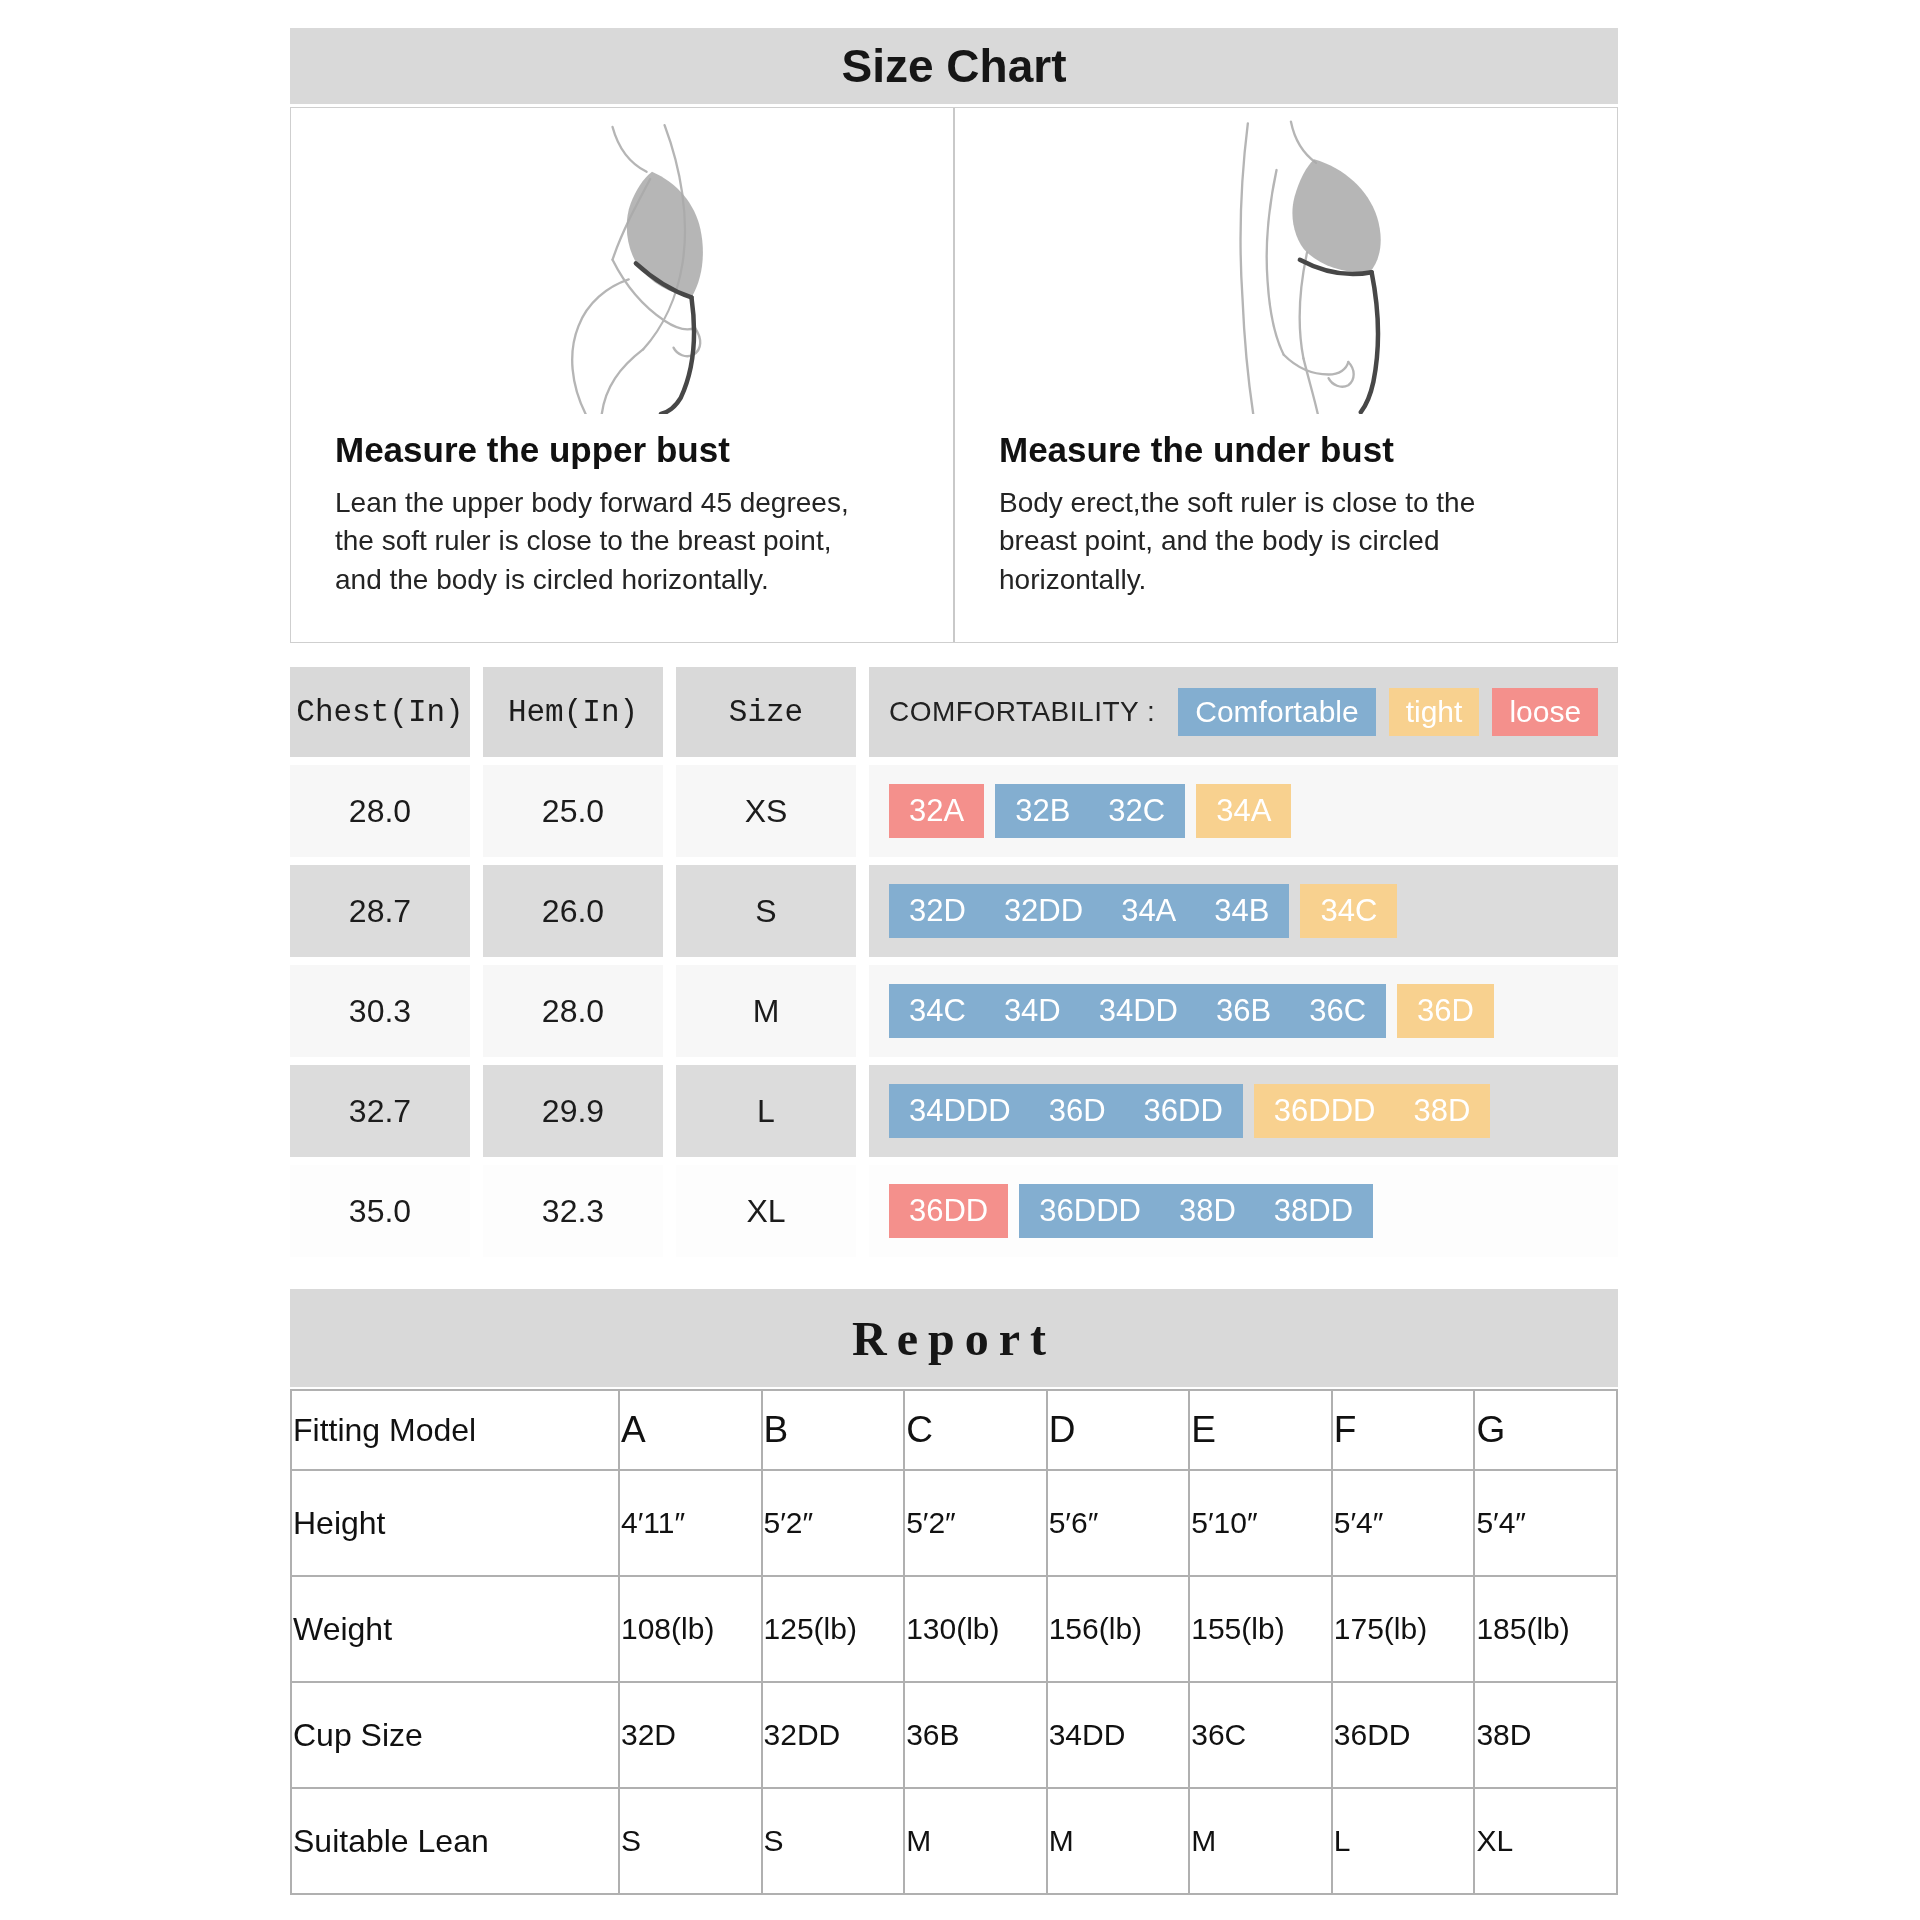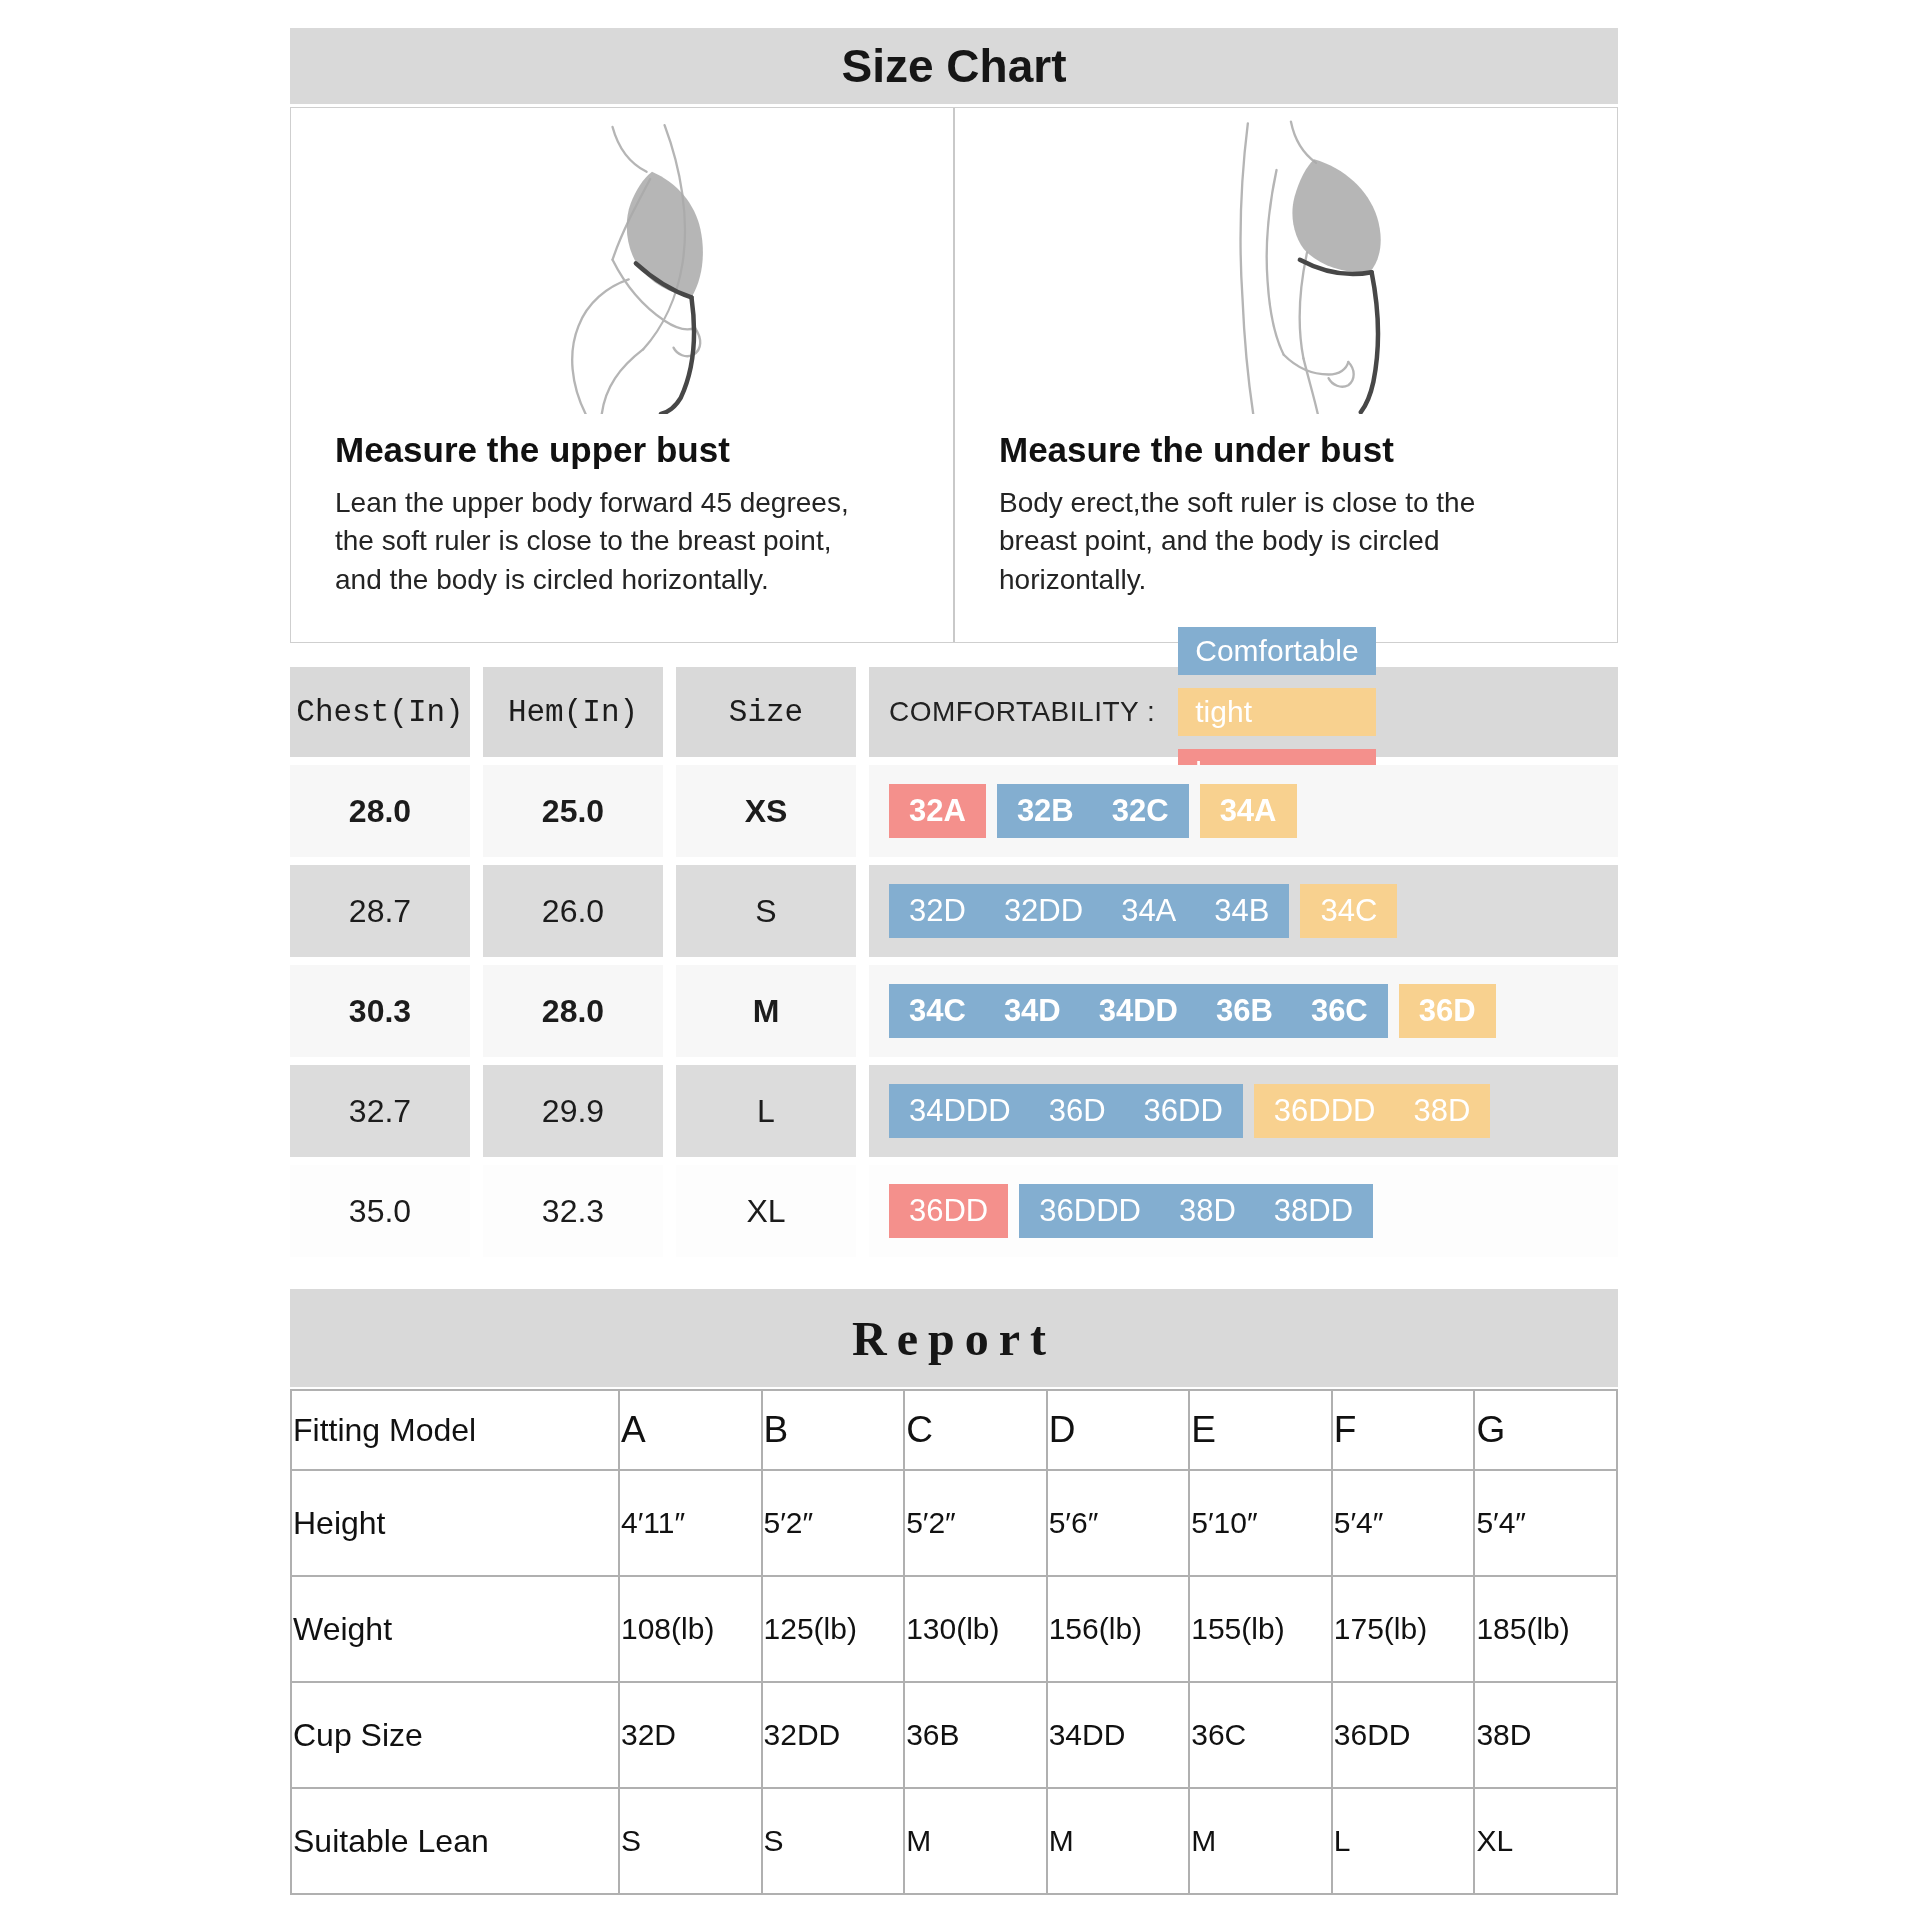--- a/index.html
+++ b/index.html
@@ -29,21 +29,21 @@
   .size-table { margin-top:24px; }
   .size-header, .size-row { display:flex; gap:13px; margin-bottom:8px; }
   .cell {
     width:180px; flex:0 0 180px; display:flex; align-items:center; justify-content:center;
     font-size:32px; color:#1c1c1c;
   }
   .size-header .cell { background:#d9d9d9; height:90px; font-size:31px;font-family:Liberation Mono, monospace; }
   .size-row .cell { height:92px; }
   .comfort-cell { flex:1 1 auto; display:flex; align-items:center; gap:11px; padding-left:20px; min-width:0; }
   .size-header .comfort-cell { background:#d9d9d9; height:90px; }
-  .row-light .cell, .row-light .comfort-cell { background:#f7f7f7;font-weight:bold; }
+  .row-light .cell, .row-light .comfort-cell { background:#f7f7f7; }
   .row-dark  .cell, .row-dark  .comfort-cell { background:#dcdcdc; }
   .row-white .cell, .row-white .comfort-cell { background:#fdfdfd; }
   .comfort-label { font-size:28px; color:#222; letter-spacing:0.5px; margin-right:12px; white-space:nowrap; }
   .legend-badge { color:#ffffff; font-size:30px; padding:7px 17px; white-space:nowrap; }
   .badge-group { display:flex; align-items:center; gap:38px; color:#ffffff; font-size:31px; padding:9px 20px; white-space:nowrap; }
 
   
   .report { margin-top:32px; }
   .report-title-bar {
     height:98px; background:#d9d9d9; display:flex; align-items:center; justify-content:center;
@@ -139,21 +139,21 @@
 
   </div>
 
   <div class="size-table">
     <div class="size-header">
       <div class="cell">Chest(In)</div>
       <div class="cell">Hem(In)</div>
       <div class="cell">Size</div>
       <div class="comfort-cell">
         <span class="comfort-label">COMFORTABILITY :</span>
-        <span style="display:flex;gap:13px;flex-direction:column;">
+        <span style="display:flex;gap:13px;">
             <span class="legend-badge" style="background: rgb(131, 174, 208);">Comfortable</span>
             <span class="legend-badge" style="background: rgb(248, 209, 143);">tight</span>
             <span class="legend-badge" style="background: rgb(244, 144, 140);">loose</span>
           </span>
       </div>
     </div>
     <div>
         <div class="size-row row-light">
           <div class="cell">28.0</div>
           <div class="cell">25.0</div>

